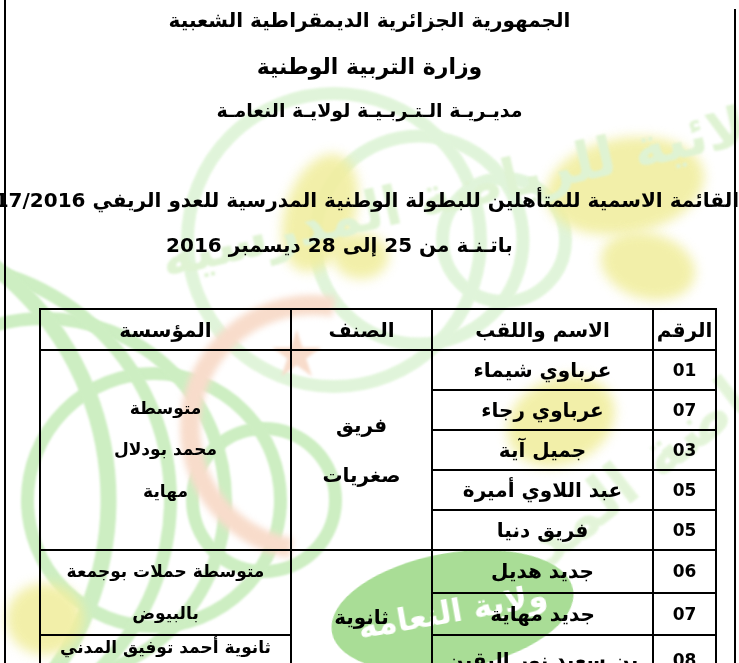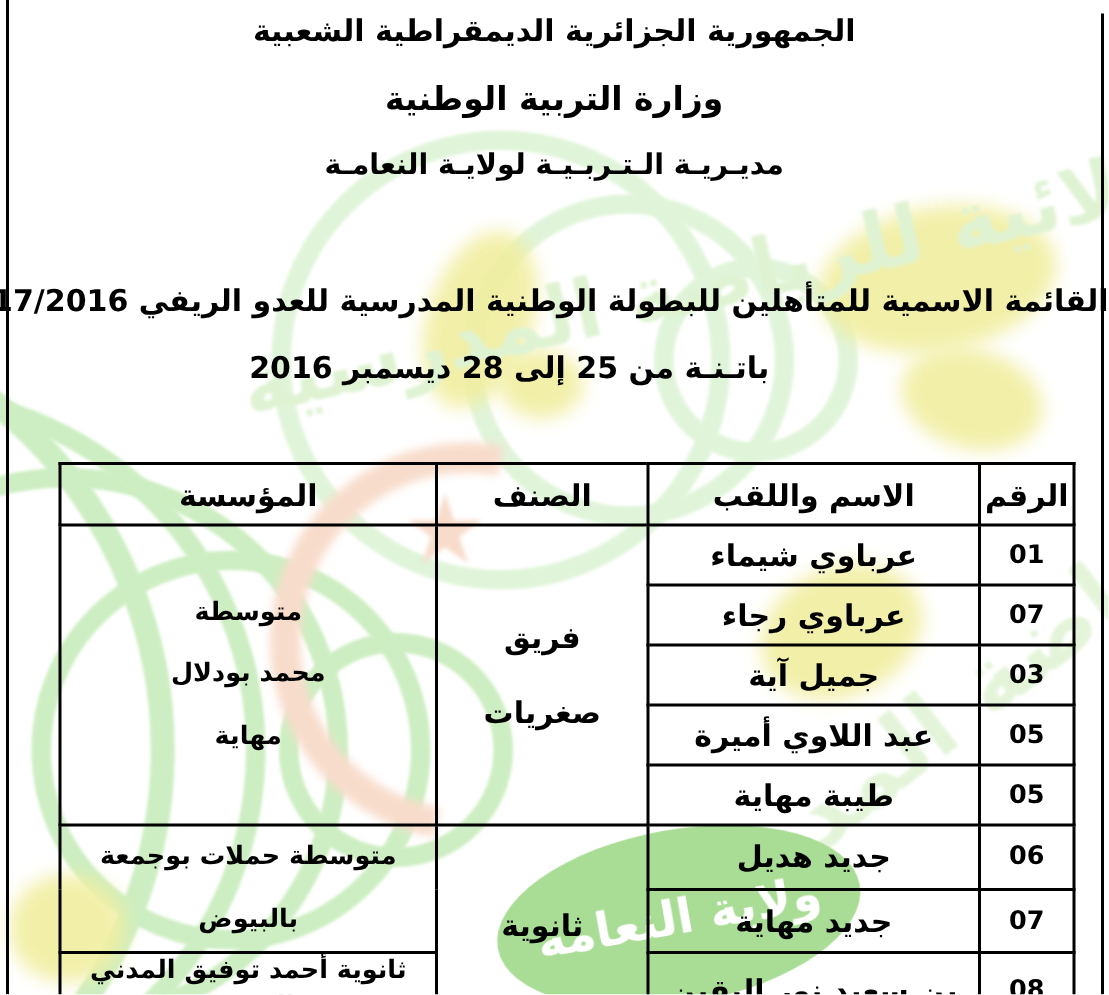--- a/index.html
+++ b/index.html
@@ -160,21 +160,21 @@
       <tr>
         <td class="td-num">03</td>
         <td class="td-name">جميل آية</td>
       </tr>
       <tr>
         <td class="td-num">05</td>
         <td class="td-name">عبد اللاوي أميرة</td>
       </tr>
       <tr>
         <td class="td-num">05</td>
-        <td class="td-name">طيبة مهاية</td>
+        <td class="td-name">فريق دنيا</td>
       </tr>
       <tr>
         <td class="td-num">06</td>
         <td class="td-name">جديد هديل</td>
         <td class="td-cat" rowspan="3">
           <span class="cat-line">ثانوية</span>
         </td>
         <td class="td-inst" rowspan="2">
           <span class="inst-line">متوسطة حملات بوجمعة</span>
           <span class="inst-line">بالبيوض</span>

